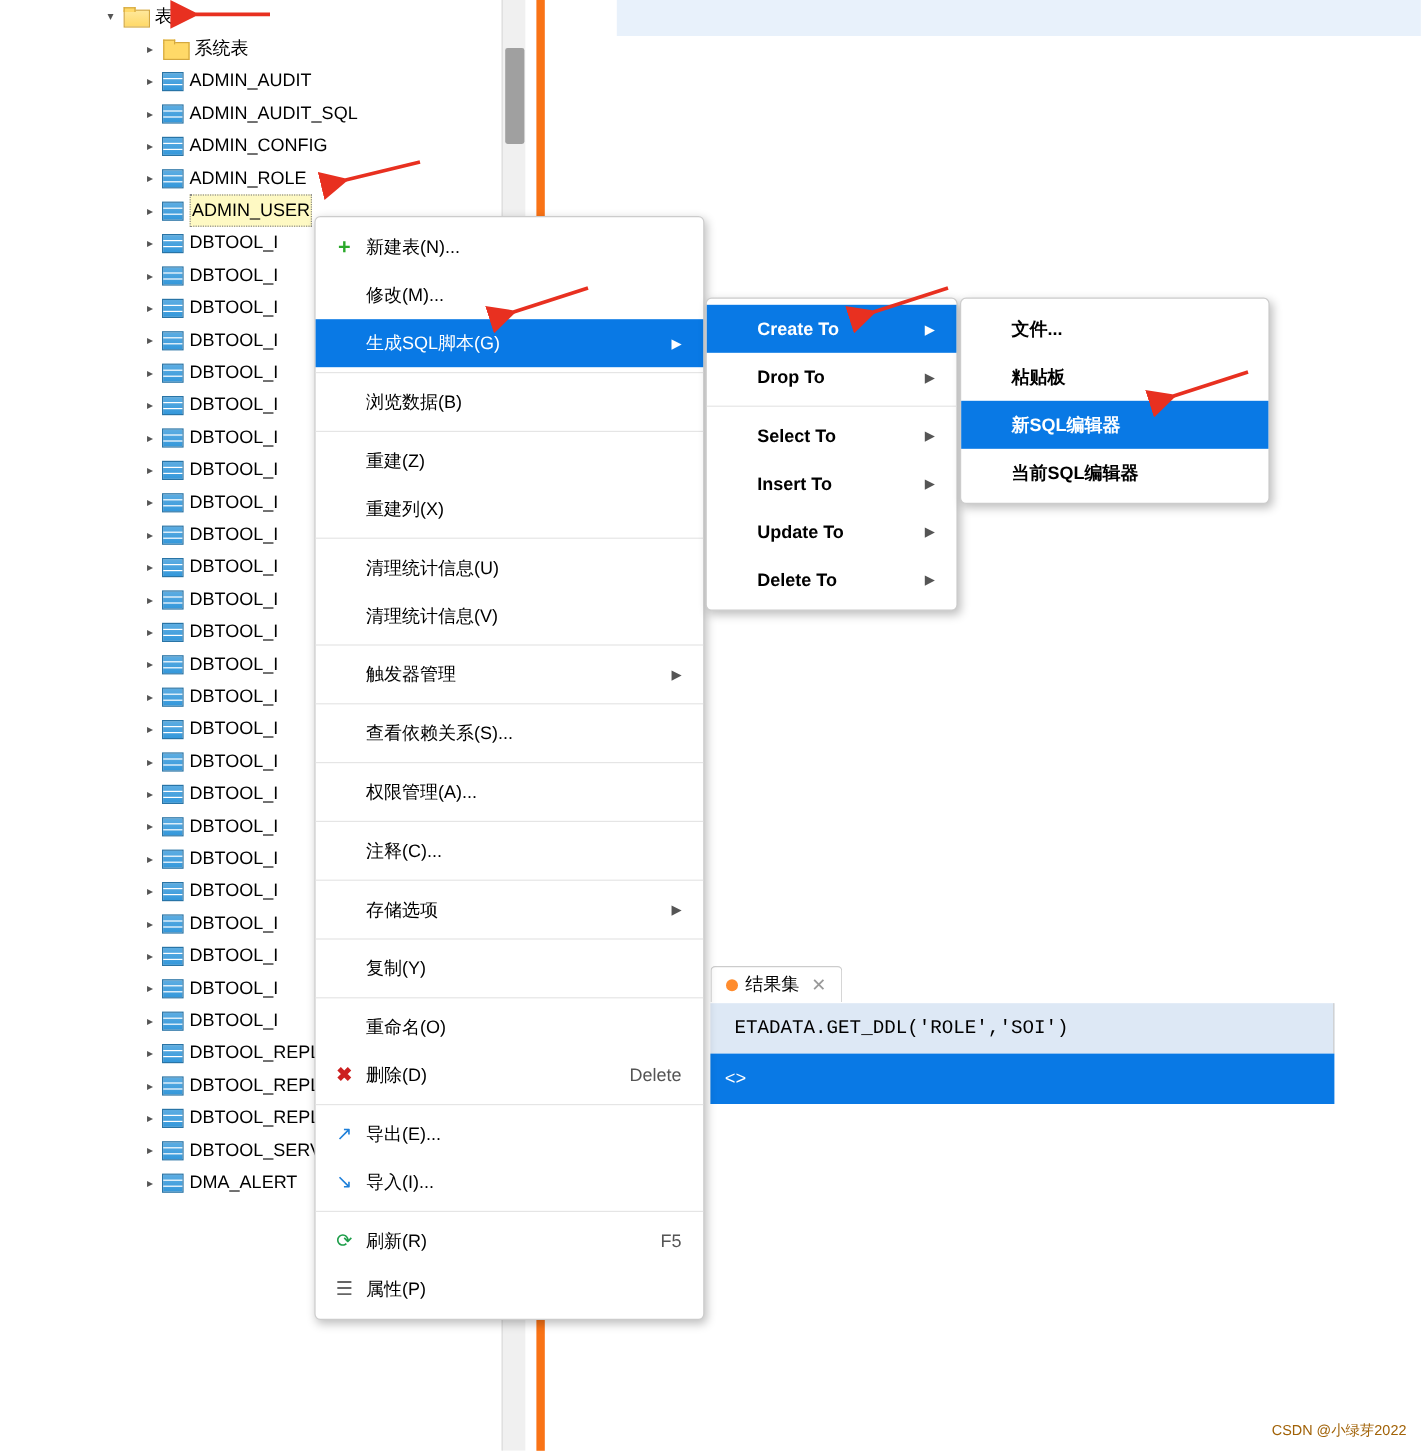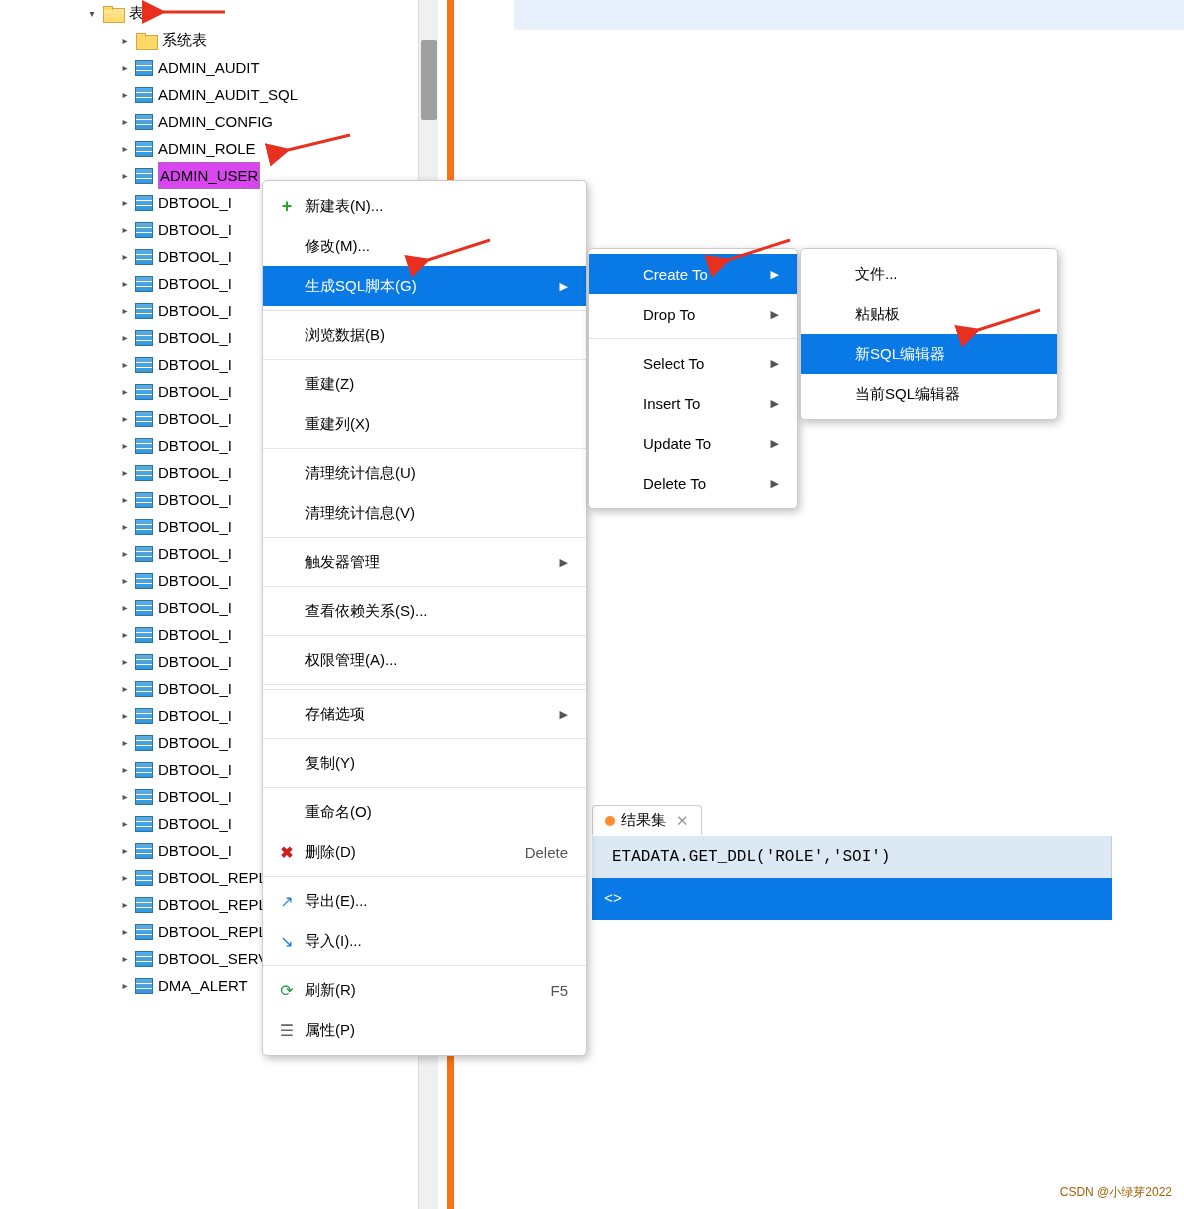--- a/index.html
+++ b/index.html
@@ -93,21 +93,21 @@
   height: 1px; background: #fff;
 }
 .table-icon::after {
   content: "";
   position: absolute;
   top: 9px; left: 0; right: 0;
   height: 1px; background: #fff;
 }
 .tree-label { color: #000; }
 .tree-item.selected .tree-label {
-  background: #d946ef;
+  background: #fef9c3;
   border: 1px dotted #888;
   padding: 4px 1px;
 }
 .ctx-menu {
   position: absolute;
   background: #fff;
   border: 1px solid #ccc;
   box-shadow: 2px 3px 8px rgba(0,0,0,0.25);
   border-radius: 5px;
   padding: 5px 0;
@@ -132,21 +132,21 @@
   background: #0979E5;
   color: #fff;
 }
 .menu-icon {
   width: 24px;
   display: inline-flex;
   justify-content: center;
   font-size: 16px;
 }
 .menu-label { flex: 1; margin-left: 6px; }
-.menu2 .menu-label, .menu3 .menu-label { margin-left: 42px; }
+.menu2 .menu-label, .menu3 .menu-label { margin-left: 30px; font-weight: bold; }
 .menu-shortcut { color: #555; text-align: right; }
 .menu-arrow { font-size: 11px; width: 12px; text-align: right; color: #555; }
 .menu-item.highlighted .menu-arrow { color: #fff; }
 .plus-icon { color: #2AA82A; font-weight: bold; font-size: 18px; }
 .x-icon { color: #CC2020; font-weight: bold; }
 .arrow-icon { color: #1E7FD9; }
 .refresh-icon { color: #1E9E4A; }
 .prop-icon { color: #666; }
 .right-panel {
   position: absolute;
@@ -472,20 +472,24 @@
   <div class="menu-item">
     <span class="menu-icon"></span>
     <span class="menu-label">查看依赖关系(S)...</span>
   </div>
   <div class="menu-item sep"></div>
   <div class="menu-item">
     <span class="menu-icon"></span>
     <span class="menu-label">权限管理(A)...</span>
   </div>
   <div class="menu-item sep"></div>
+  <div class="menu-item">
+    <span class="menu-icon"></span>
+    <span class="menu-label">注释(C)...</span>
+  </div>
   <div class="menu-item sep"></div>
   <div class="menu-item">
     <span class="menu-icon"></span>
     <span class="menu-label">存储选项</span>
     <span class="menu-arrow">▶</span>
   </div>
   <div class="menu-item sep"></div>
   <div class="menu-item">
     <span class="menu-icon"></span>
     <span class="menu-label">复制(Y)</span>

